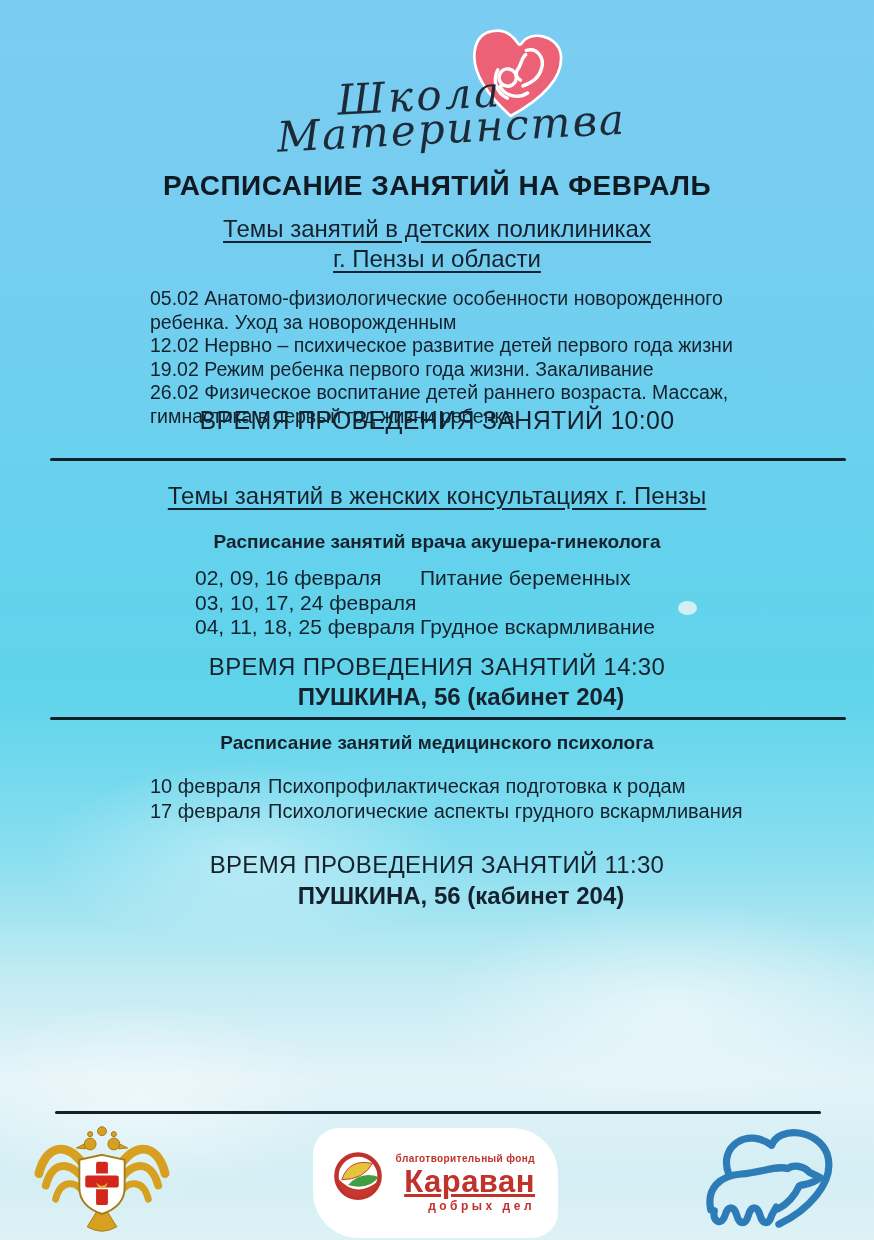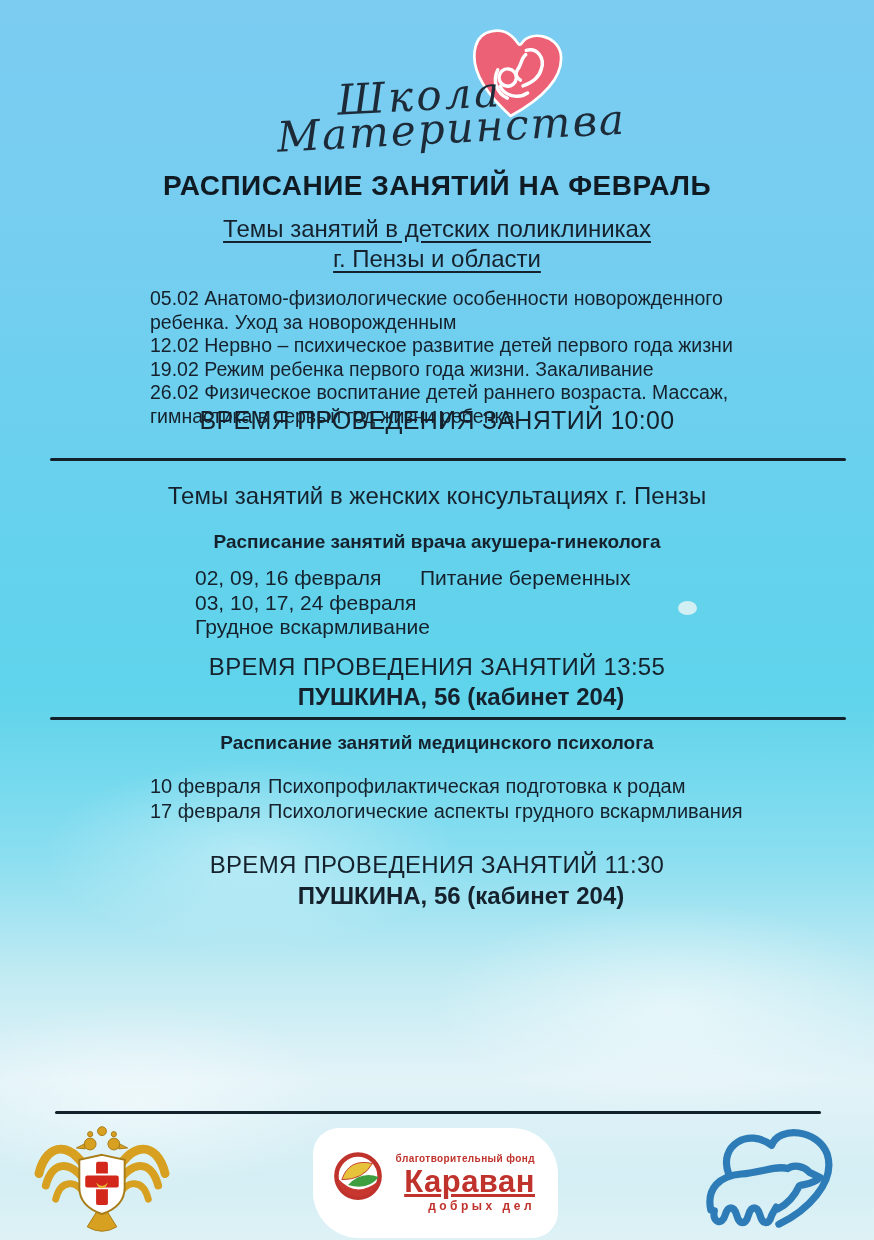--- a/index.html
+++ b/index.html
@@ -36,21 +36,21 @@
   .subtitle{top:214px;font-size:24px;line-height:30px;}
   .subtitle span{text-decoration:underline;text-underline-offset:4px;}
   .topics{position:absolute;left:150px;top:287px;width:624px;font-size:19.5px;line-height:23.5px;}
   .time-note{font-size:25px;letter-spacing:.3px;}
   .t1{top:406px;}
   .divider{position:absolute;height:3px;background:#13212a;border-radius:2px;}
   .hr1{left:50px;top:458px;width:796px;}
   .hr2{left:50px;top:717px;width:796px;}
   .hr3{left:55px;top:1111px;width:766px;}
   .women-heading{top:482px;font-size:24px;}
-  .women-heading span{text-underline-offset:4px;}
+  .women-heading span{text-decoration:underline;text-underline-offset:4px;}
   .sec-title{font-size:19px;font-weight:bold;}
   .gyn-title{top:531px;}
   .sched{position:absolute;}
   .sched .row{display:flex;}
   .gyn-table{left:195px;top:566px;font-size:21px;line-height:24.5px;width:600px;}
   .gyn-table .dates{flex:0 0 225px;}
   .t2{top:653px;font-size:24px;}
   .addr{font-size:24px;font-weight:bold;padding-left:24px;}
   .a1{top:683px;}
   .psych-title{top:732px;}
@@ -124,25 +124,26 @@
 
   <div class="sched gyn-table">
     <div class="row">
       <span class="dates">02, 09, 16 февраля</span>
       <span class="topic">Питание беременных</span>
     </div>
     <div class="row">
       <span class="dates">03, 10, 17, 24 февраля</span>
     </div>
     <div class="row">
+      <span class="dates">04, 11, 18, 25 февраля</span>
       <span class="topic">Грудное вскармливание</span>
     </div>
   </div>
 
-  <div class="abs center time-note t2">ВРЕМЯ ПРОВЕДЕНИЯ ЗАНЯТИЙ 13:55</div>
+  <div class="abs center time-note t2">ВРЕМЯ ПРОВЕДЕНИЯ ЗАНЯТИЙ 14:30</div>
   <div class="abs center addr a1">ПУШКИНА, 56 (кабинет 204)</div>
 
   <div class="divider hr2"></div>
 
   <div class="abs center sec-title psych-title">Расписание занятий медицинского психолога</div>
 
   <div class="sched psych-table">
     <div class="row">
       <span class="dates">10 февраля</span>
       <span class="topic">Психопрофилактическая подготовка к родам</span>

